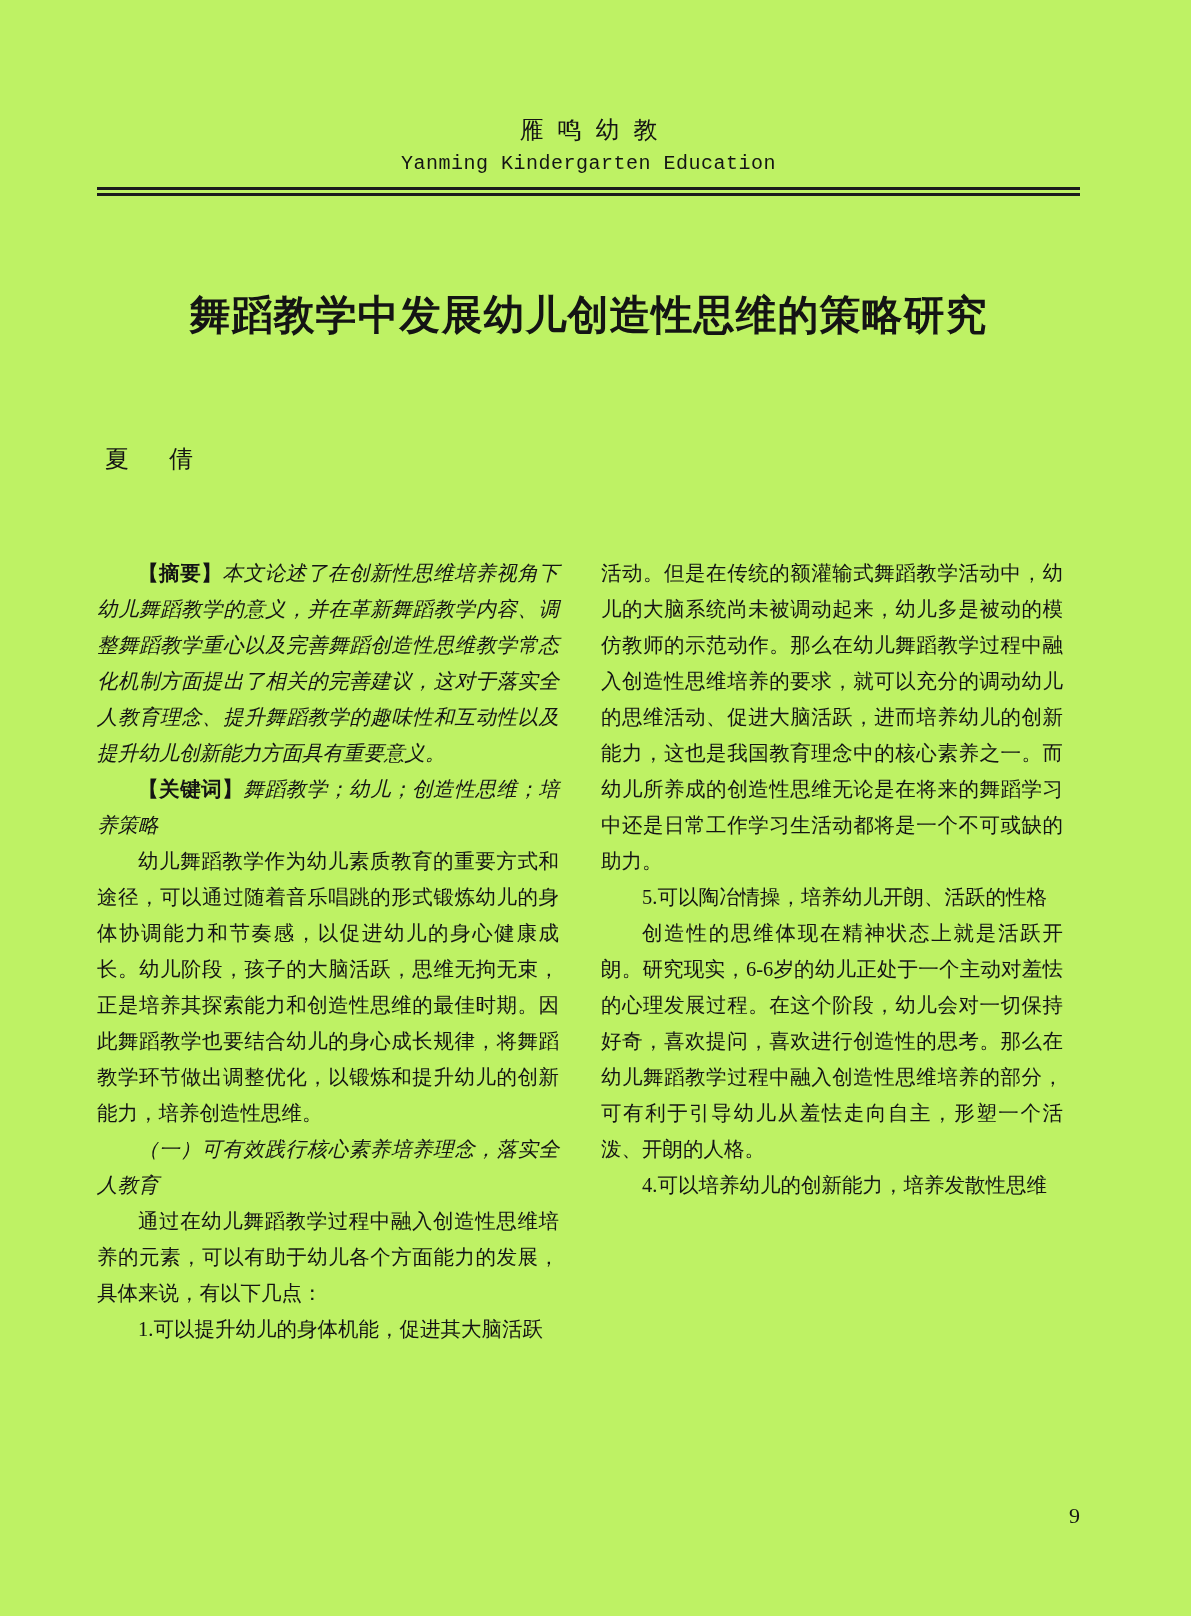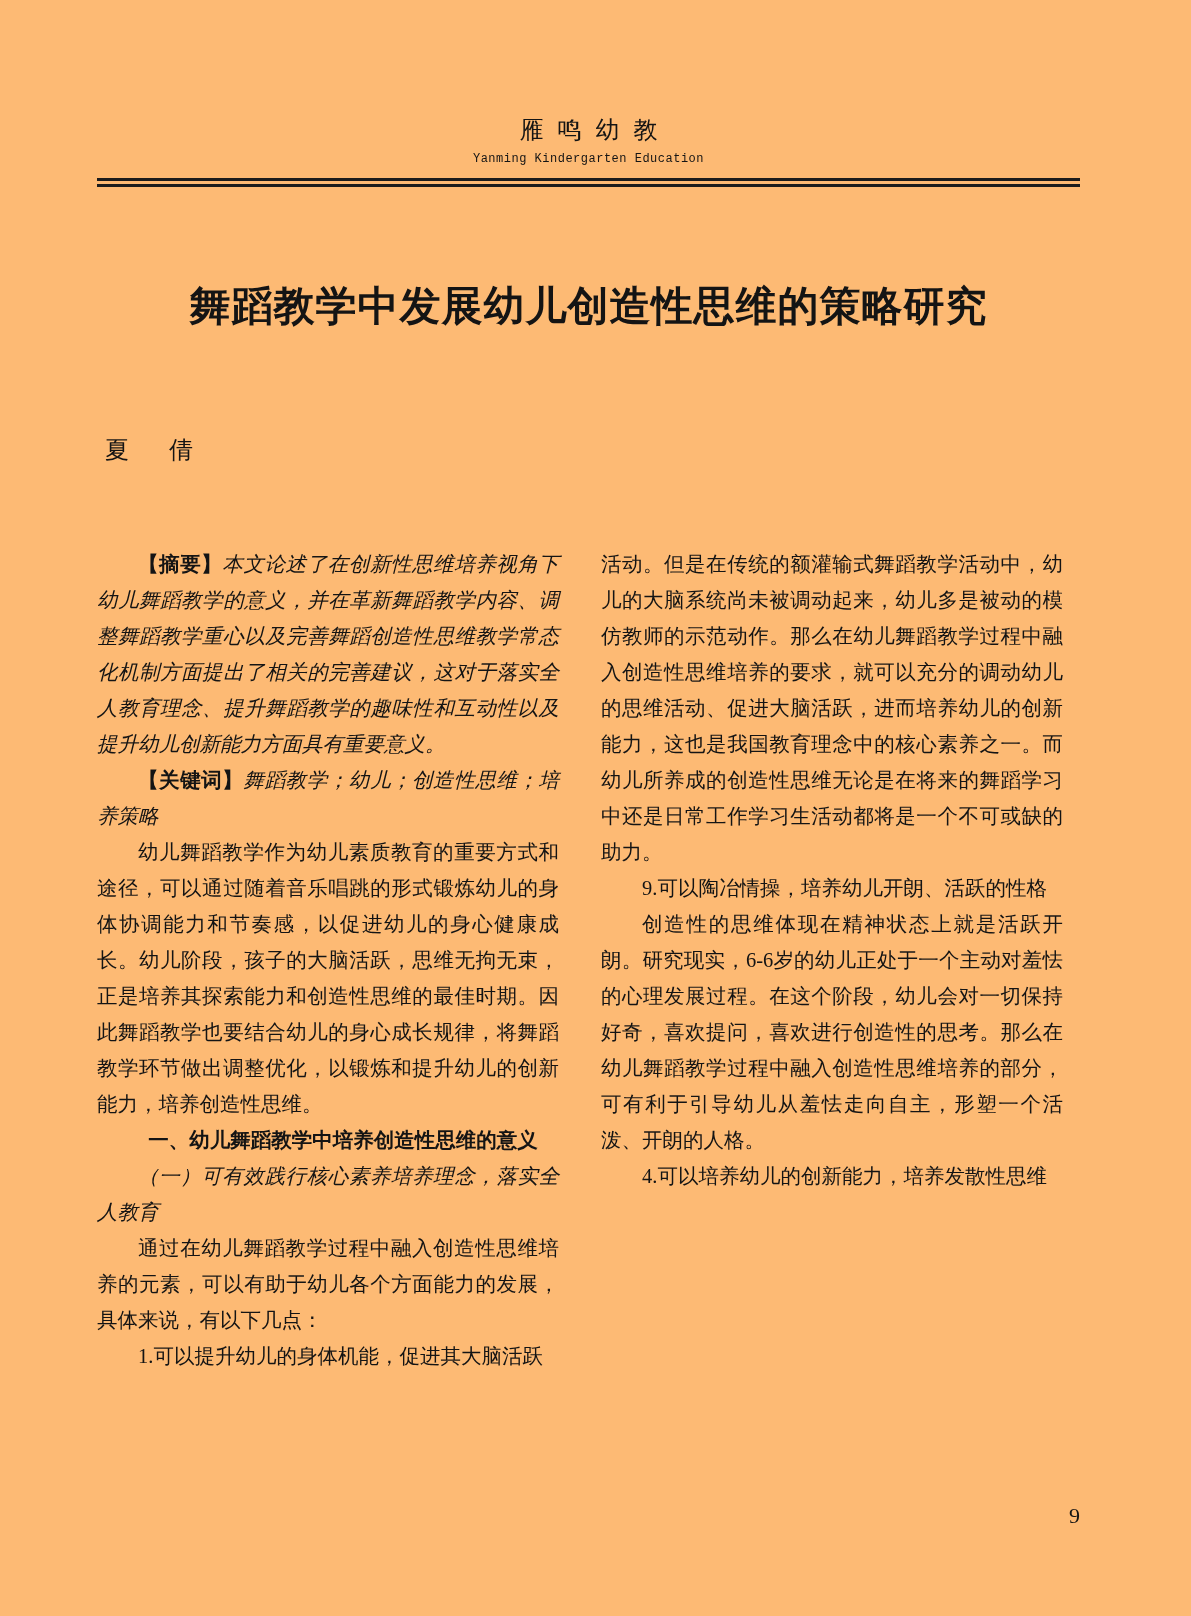--- a/index.html
+++ b/index.html
@@ -3,36 +3,36 @@
 <meta charset="utf-8">
 <style>
   * { margin: 0; padding: 0; box-sizing: border-box; }
   html, body { background: #e9e9e9; }
   body { font-family: "Liberation Serif", "DejaVu Serif", serif; color: #141414; }
 
   .page {
     position: relative;
     width: 1191px;
     height: 1616px;
-    background: #fdba74;
+    background: #bef264;
     overflow: hidden;
   }
   .content { width: 983px; margin-left: 97px; }
 
   
   .journal-header { padding-top: 114px; text-align: center; }
   .journal-cn {
     font-size: 24px;
     letter-spacing: 14px;
     padding-left: 14px; 
   }
   .journal-en {
     margin-top: 6px;
     font-family: "Liberation Mono", "DejaVu Sans Mono", monospace;
-    font-size: 12px;
+    font-size: 20px;
     letter-spacing: 0.5px;
   }
   .rule {
     margin-top: 12px;
     height: 9px;
     border-top: 3px solid #1c1c1c;
     border-bottom: 3px solid #1c1c1c;
   }
 
   
@@ -112,34 +112,33 @@
 
     <main class="columns">
 
       <section class="col">
         <p class="kai indent"><span class="block-label">【摘要】</span><span>本文论述了在创新性思维培养视角下幼儿舞蹈教学的意义，并在革新舞蹈教学内容、调整舞蹈教学重心以及完善舞蹈创造性思维教学常态化机制方面提出了相关的完善建议，这对于落实全人教育理念、提升舞蹈教学的趣味性和互动性以及提升幼儿创新能力方面具有重要意义。</span></p>
 
         <p class="kai indent"><span class="block-label">【关键词】</span><span>舞蹈教学；幼儿；创造性思维；培养策略</span></p>
 
         <p class="indent first-body">幼儿舞蹈教学作为幼儿素质教育的重要方式和途径，可以通过随着音乐唱跳的形式锻炼幼儿的身体协调能力和节奏感，以促进幼儿的身心健康成长。幼儿阶段，孩子的大脑活跃，思维无拘无束，正是培养其探索能力和创造性思维的最佳时期。因此舞蹈教学也要结合幼儿的身心成长规律，将舞蹈教学环节做出调整优化，以锻炼和提升幼儿的创新能力，培养创造性思维。</p>
 
-        <h2 class="sec-heading">一、幼儿舞蹈教学中培养创造性思维的意义</h2>
 
         <p class="kai indent">（一）可有效践行核心素养培养理念，落实全人教育</p>
 
         <p class="indent">通过在幼儿舞蹈教学过程中融入创造性思维培养的元素，可以有助于幼儿各个方面能力的发展，具体来说，有以下几点：</p>
 
         <p class="indent">1.可以提升幼儿的身体机能，促进其大脑活跃</p>
 
       </section>
 
       <section class="col">
         <p>活动。但是在传统的额灌输式舞蹈教学活动中，幼儿的大脑系统尚未被调动起来，幼儿多是被动的模仿教师的示范动作。那么在幼儿舞蹈教学过程中融入创造性思维培养的要求，就可以充分的调动幼儿的思维活动、促进大脑活跃，进而培养幼儿的创新能力，这也是我国教育理念中的核心素养之一。而幼儿所养成的创造性思维无论是在将来的舞蹈学习中还是日常工作学习生活动都将是一个不可或缺的助力。</p>
 
-        <p class="indent">9.可以陶冶情操，培养幼儿开朗、活跃的性格</p>
+        <p class="indent">5.可以陶冶情操，培养幼儿开朗、活跃的性格</p>
 
         <p class="indent">创造性的思维体现在精神状态上就是活跃开朗。研究现实，6-6岁的幼儿正处于一个主动对羞怯的心理发展过程。在这个阶段，幼儿会对一切保持好奇，喜欢提问，喜欢进行创造性的思考。那么在幼儿舞蹈教学过程中融入创造性思维培养的部分，可有利于引导幼儿从羞怯走向自主，形塑一个活泼、开朗的人格。</p>
 
         <p class="indent">4.可以培养幼儿的创新能力，培养发散性思维</p>
 
       </section>
 
     </main>
   </div>
 

